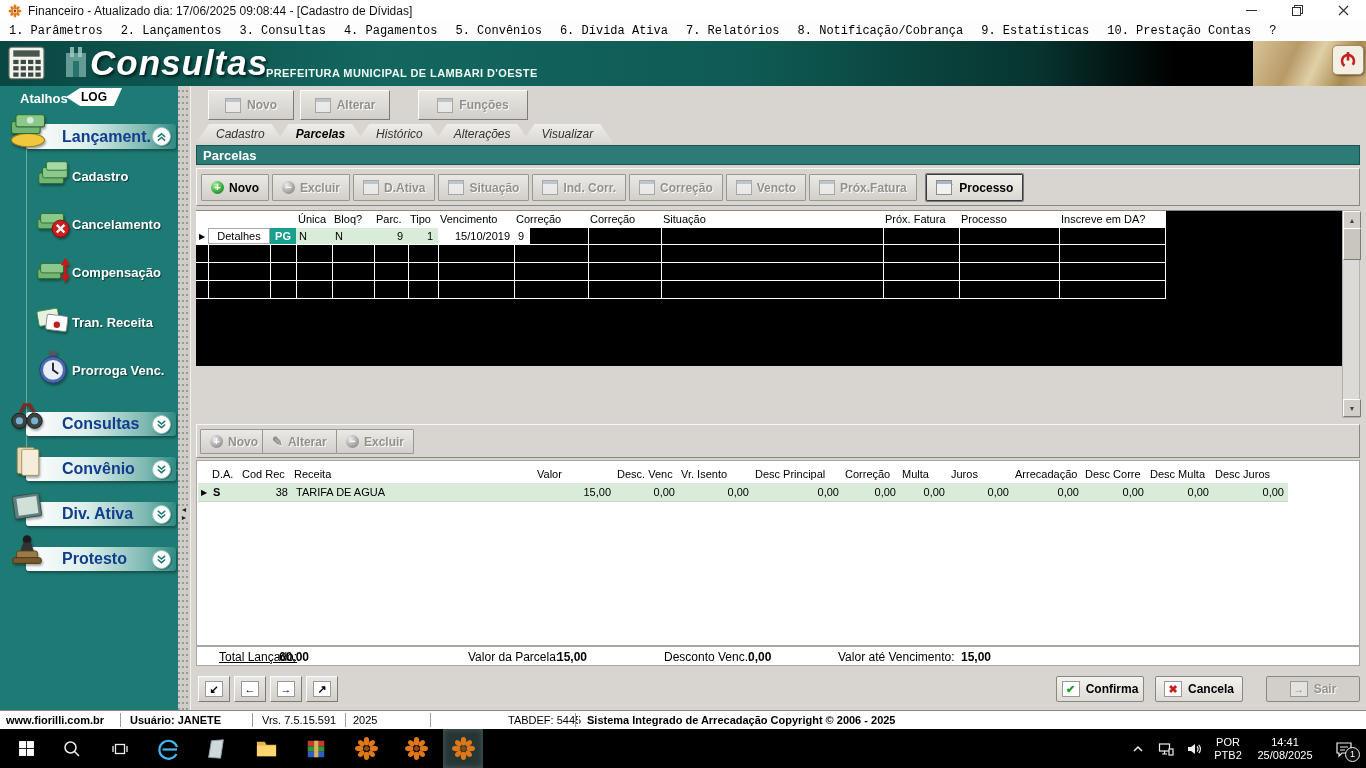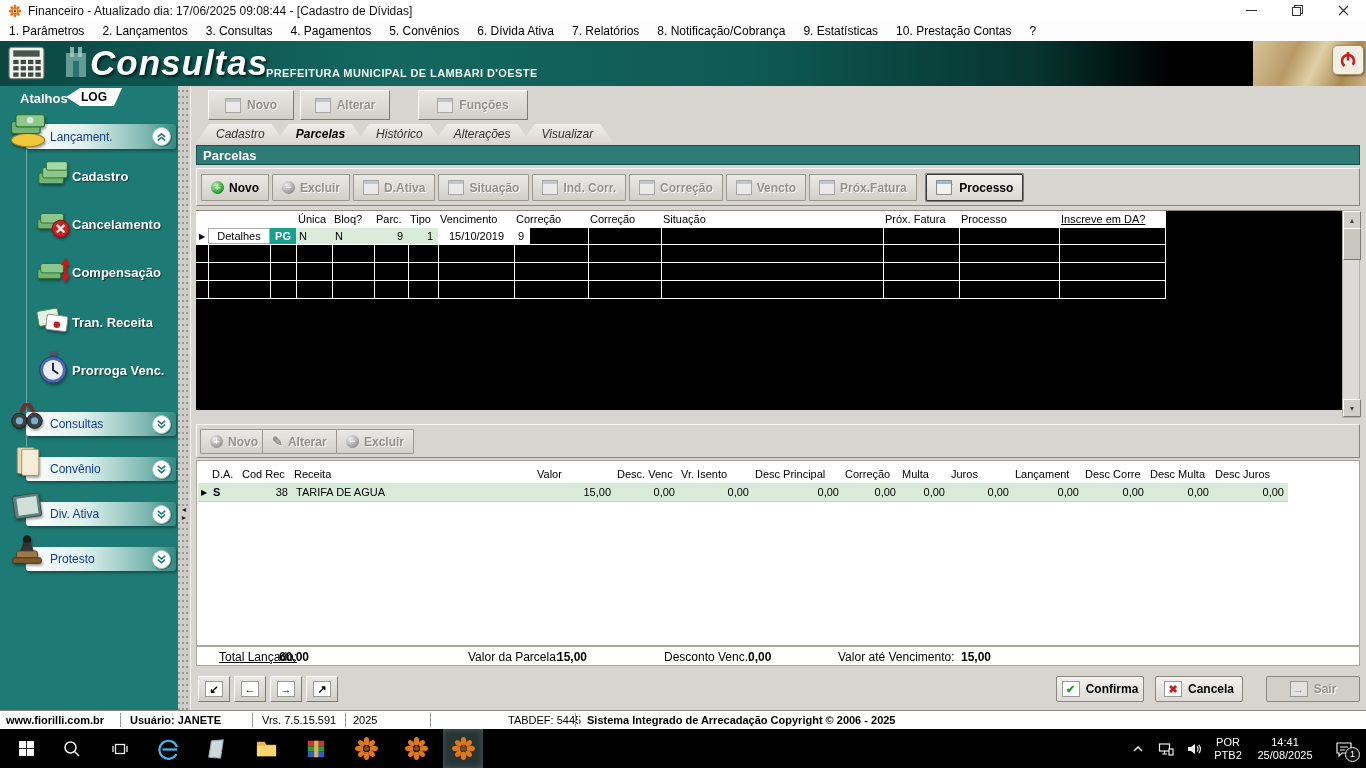--- a/index.html
+++ b/index.html
@@ -6,41 +6,41 @@
   #screen{position:relative;width:1366px;height:768px;overflow:hidden;background:#d8d5d0;
           font-family:"Liberation Sans",sans-serif;-webkit-font-smoothing:antialiased;}
   .abs{position:absolute;box-sizing:border-box;}
   
   .titlebar{left:0;top:0;width:1366px;height:21px;background:#fff;display:flex;align-items:center;font-size:12px;color:#111;}
   .titlebar .ticon{margin:0 6px 0 8px;display:flex;}
   .wbtns{position:absolute;right:0;top:0;height:21px;display:flex;}
   .wbtn{width:46px;height:21px;display:flex;align-items:center;justify-content:center;}
   
   .menubar{left:0;top:21px;width:1366px;height:20px;background:#fdfdfd;display:flex;align-items:center;font-size:12px;color:#000;}
-  .mitem{padding:0 9px;height:20px;display:flex;align-items:center;cursor:default;}
+  .mitem{padding:0 9px;height:20px;display:flex;align-items:center;cursor:default;font-family:Liberation Mono, monospace;}
   
   .header{left:0;top:41px;width:1366px;height:45px;
     background:linear-gradient(90deg,#0a4743 0%,#13675f 28%,#0f5a54 55%,#07342f 76%,#000 86%);}
   .beige{position:absolute;left:1253px;top:0;width:113px;height:45px;
     background:linear-gradient(115deg,#d8c49a 0%,#b89a66 35%,#e0d0a8 55%,#a8894f 80%,#cdb384 100%);}
   .logo{position:absolute;left:90px;top:2px;font-size:35px;font-weight:bold;font-style:italic;color:#fff;
     text-shadow:2px 2px 3px #031f1c,0 0 2px #0a4a44;letter-spacing:1px;}
   .subtitle{position:absolute;left:266px;top:26px;font-size:11px;font-weight:bold;color:#eefaf6;letter-spacing:.4px;}
   .pwr{position:absolute;left:1332px;top:4px;width:30px;height:28px;background:#f3efe4;border:1px solid #a3905e;border-radius:5px;
     display:flex;align-items:center;justify-content:center;box-shadow:1px 1px 2px rgba(0,0,0,.4);}
   
   .sidebar{left:0;top:86px;width:178px;height:624px;background:#1e7a74;}
   .atalhos{position:absolute;left:20px;top:5px;color:#fff;font-weight:bold;font-size:13px;}
   .logflag{position:absolute;left:66px;top:2px;width:56px;height:18px;background:#fff;color:#000;font-weight:bold;font-size:12px;
     display:flex;align-items:center;justify-content:center;
     clip-path:polygon(14px 0,100% 0,calc(100% - 8px) 100%,14px 100%,0 50%);box-shadow:2px 2px 2px rgba(0,0,0,.4);}
   .gbar{position:absolute;left:26px;width:150px;height:25px;border-radius:3px;
     background:linear-gradient(90deg,#ffffff 0%,#dcefec 40%,#7db8b1 80%,#2e8a82 100%);
     display:flex;align-items:center;box-shadow:1px 2px 3px rgba(0,0,0,.35);}
-  .gbar .glabel{color:#123c8c;font-weight:normal;font-size:12px;margin-left:24px;white-space:nowrap;}
+  .gbar .glabel{color:#123c8c;font-weight:bold;font-size:16px;margin-left:36px;white-space:nowrap;}
   .chv{position:absolute;right:5px;width:17px;height:17px;border-radius:50%;background:#fff;border:1px solid #9ec8c2;
     display:flex;align-items:center;justify-content:center;box-shadow:1px 1px 1px rgba(0,0,0,.3);}
   .sicon{position:absolute;filter:drop-shadow(1px 2px 1px rgba(0,0,0,.35));}
   .sitem{position:absolute;left:26px;width:152px;height:46px;display:flex;align-items:center;}
   .sitem .ilabel{color:#fff;font-weight:bold;font-size:13px;margin-left:46px;text-shadow:1px 1px 1px rgba(0,0,0,.5);white-space:nowrap;}
   .panel-exp{position:absolute;left:26px;top:51px;width:152px;height:333px;border:1px solid rgba(255,255,255,.35);border-top:none;}
   
   .vsplit{left:178px;top:86px;width:12px;height:624px;background:#d0cdc8;
     background-image:radial-gradient(#9a9a94 1px,transparent 1px);background-size:4px 6px;background-position:3px 2px;}
   .vsplit .arrows{position:absolute;left:0;top:420px;width:12px;text-align:center;font-size:7px;color:#222;line-height:8px;background:#d0cdc8;}
@@ -62,21 +62,21 @@
     background:linear-gradient(#ebe9e5,#d2cfc9);border:1px solid #9a978f;border-radius:1px;}
   .tbtn.default{border:1px solid #3a3a3a;box-shadow:0 0 0 1px #7a7a7a;background:linear-gradient(#f2f0ec,#dbd8d2);}
   .ms{width:13px;height:13px;border-radius:50%;color:#fff;font-size:11px;font-weight:bold;display:flex;align-items:center;justify-content:center;line-height:1;}
   .ms.green{background:radial-gradient(circle at 35% 30%,#b2f0a4,#2a9e30 65%,#0f6a14);}
   .ms.grey{background:radial-gradient(circle at 35% 30%,#ececec,#9d9d9d 65%,#787878);}
   .mw{width:14px;height:13px;background:#f2f2f2;border:1px solid #8d8d8d;position:relative;flex:none;}
   .mw::before{content:"";position:absolute;left:0;top:0;width:100%;height:3px;background:#a9b8c6;}
   .mw.dim{opacity:.65;}
   .garrow{color:#1f9e2c;font-weight:bold;font-size:11px;margin-left:-8px;margin-top:-6px;text-shadow:0 0 1px #fff;}
   
-  .grid1{left:196px;top:210px;width:1146px;height:200px;background:#000;border-top:1px solid #8a8781;}
+  .grid1{left:196px;top:210px;width:1146px;height:156px;background:#000;border-top:1px solid #8a8781;}
   .g1head{position:absolute;left:0;top:0;width:970px;height:17px;background:#fff;display:flex;font-size:11px;color:#000;}
   .g1head div{box-sizing:border-box;padding:2px 0 0 2px;white-space:nowrap;overflow:hidden;}
   .g1row{position:absolute;left:0;top:17px;width:970px;height:17px;display:flex;font-size:11px;border-bottom:1px solid #fff;box-sizing:border-box;}
   .g1row div{box-sizing:border-box;height:100%;display:flex;align-items:center;}
   .greencell{background:#d9ecd9;}
   .blackcell{background:#000;border-left:1px solid #fff;}
   .blackrow{position:absolute;left:0;width:970px;height:18px;background-color:#000;border-bottom:1px solid #fff;box-sizing:border-box;
     background-image:linear-gradient(#fff,#fff),linear-gradient(#fff,#fff),linear-gradient(#fff,#fff),linear-gradient(#fff,#fff),linear-gradient(#fff,#fff),linear-gradient(#fff,#fff),linear-gradient(#fff,#fff),linear-gradient(#fff,#fff),linear-gradient(#fff,#fff),linear-gradient(#fff,#fff),linear-gradient(#fff,#fff),linear-gradient(#fff,#fff),linear-gradient(#fff,#fff),linear-gradient(#fff,#fff);
     background-position:12px 0,74px 0,100px 0,136px 0,178px 0,212px 0,242px 0,318px 0,392px 0,465px 0,687px 0,763px 0,863px 0,969px 0;
     background-size:1px 100%;background-repeat:no-repeat;}
@@ -438,33 +438,33 @@
       <div style="width:36px;">Única</div>
       <div style="width:42px;">Bloq?</div>
       <div style="width:34px;">Parc.</div>
       <div style="width:30px;">Tipo</div>
       <div style="width:76px;">Vencimento</div>
       <div style="width:74px;">Correção</div>
       <div style="width:73px;">Correção</div>
       <div style="width:222px;">Situação</div>
       <div style="width:76px;">Próx. Fatura</div>
       <div style="width:100px;">Processo</div>
-      <div style="width:107px;text-decoration:underline;">Inscreve em DA?</div>
+      <div style="width:107px;">Inscreve em DA?</div>
     </div>
     <div class="g1row">
       <div style="width:12px;background:#fff;justify-content:center;">
           <span class="marker">▶</span>
         </div>
       <div style="width:62px;background:#fff;border:1px solid #aaa;justify-content:center;">Detalhes</div>
       <div style="width:26px;background:#17a08e;color:#fff;font-weight:bold;justify-content:center;">PG</div>
       <div class="greencell" style="width:36px;padding-left:3px;">N</div>
       <div class="greencell" style="width:42px;padding-left:3px;">N</div>
       <div class="greencell" style="width:34px;justify-content:flex-end;padding-right:5px;">9</div>
       <div class="greencell" style="width:30px;justify-content:flex-end;padding-right:5px;">1</div>
-      <div style="width:76px;background:#fff;padding-left:11px;">15/10/2019</div>
+      <div style="width:76px;background:#fff;padding-left:17px;">15/10/2019</div>
       <div style="width:74px;background:linear-gradient(90deg,#fff 0 16px,#000 16px);padding-left:4px;">9</div>
       <div class="blackcell" style="width:73px;"></div>
       <div class="blackcell" style="width:222px;"></div>
       <div class="blackcell" style="width:76px;"></div>
       <div class="blackcell" style="width:100px;"></div>
       <div class="blackcell" style="width:107px;border-right:1px solid #fff;"></div>
     </div>
     <div class="blackrow" style="top:34px;"></div>
     <div class="blackrow" style="top:52px;"></div>
     <div class="blackrow" style="top:70px;"></div>
@@ -499,21 +499,21 @@
       <div style="width:30px;">D.A.</div>
       <div style="width:52px;">Cod Rec</div>
       <div style="width:243px;">Receita</div>
       <div style="width:80px;">Valor</div>
       <div style="width:64px;">Desc. Venc</div>
       <div style="width:74px;">Vr. Isento</div>
       <div style="width:90px;">Desc Principal</div>
       <div style="width:57px;">Correção</div>
       <div style="width:49px;">Multa</div>
       <div style="width:64px;">Juros</div>
-      <div style="width:70px;">Lançament</div>
+      <div style="width:70px;">Arrecadação</div>
       <div style="width:65px;">Desc Corre</div>
       <div style="width:65px;">Desc Multa</div>
       <div style="width:75px;">Desc Juros</div>
     </div>
     <div class="g2row">
       <div style="width:12px;justify-content:center;">
           <span class="marker">▶</span>
         </div>
       <div style="width:30px;padding-left:3px;font-weight:bold;">S</div>
       <div class="num" style="width:52px;">38</div>

